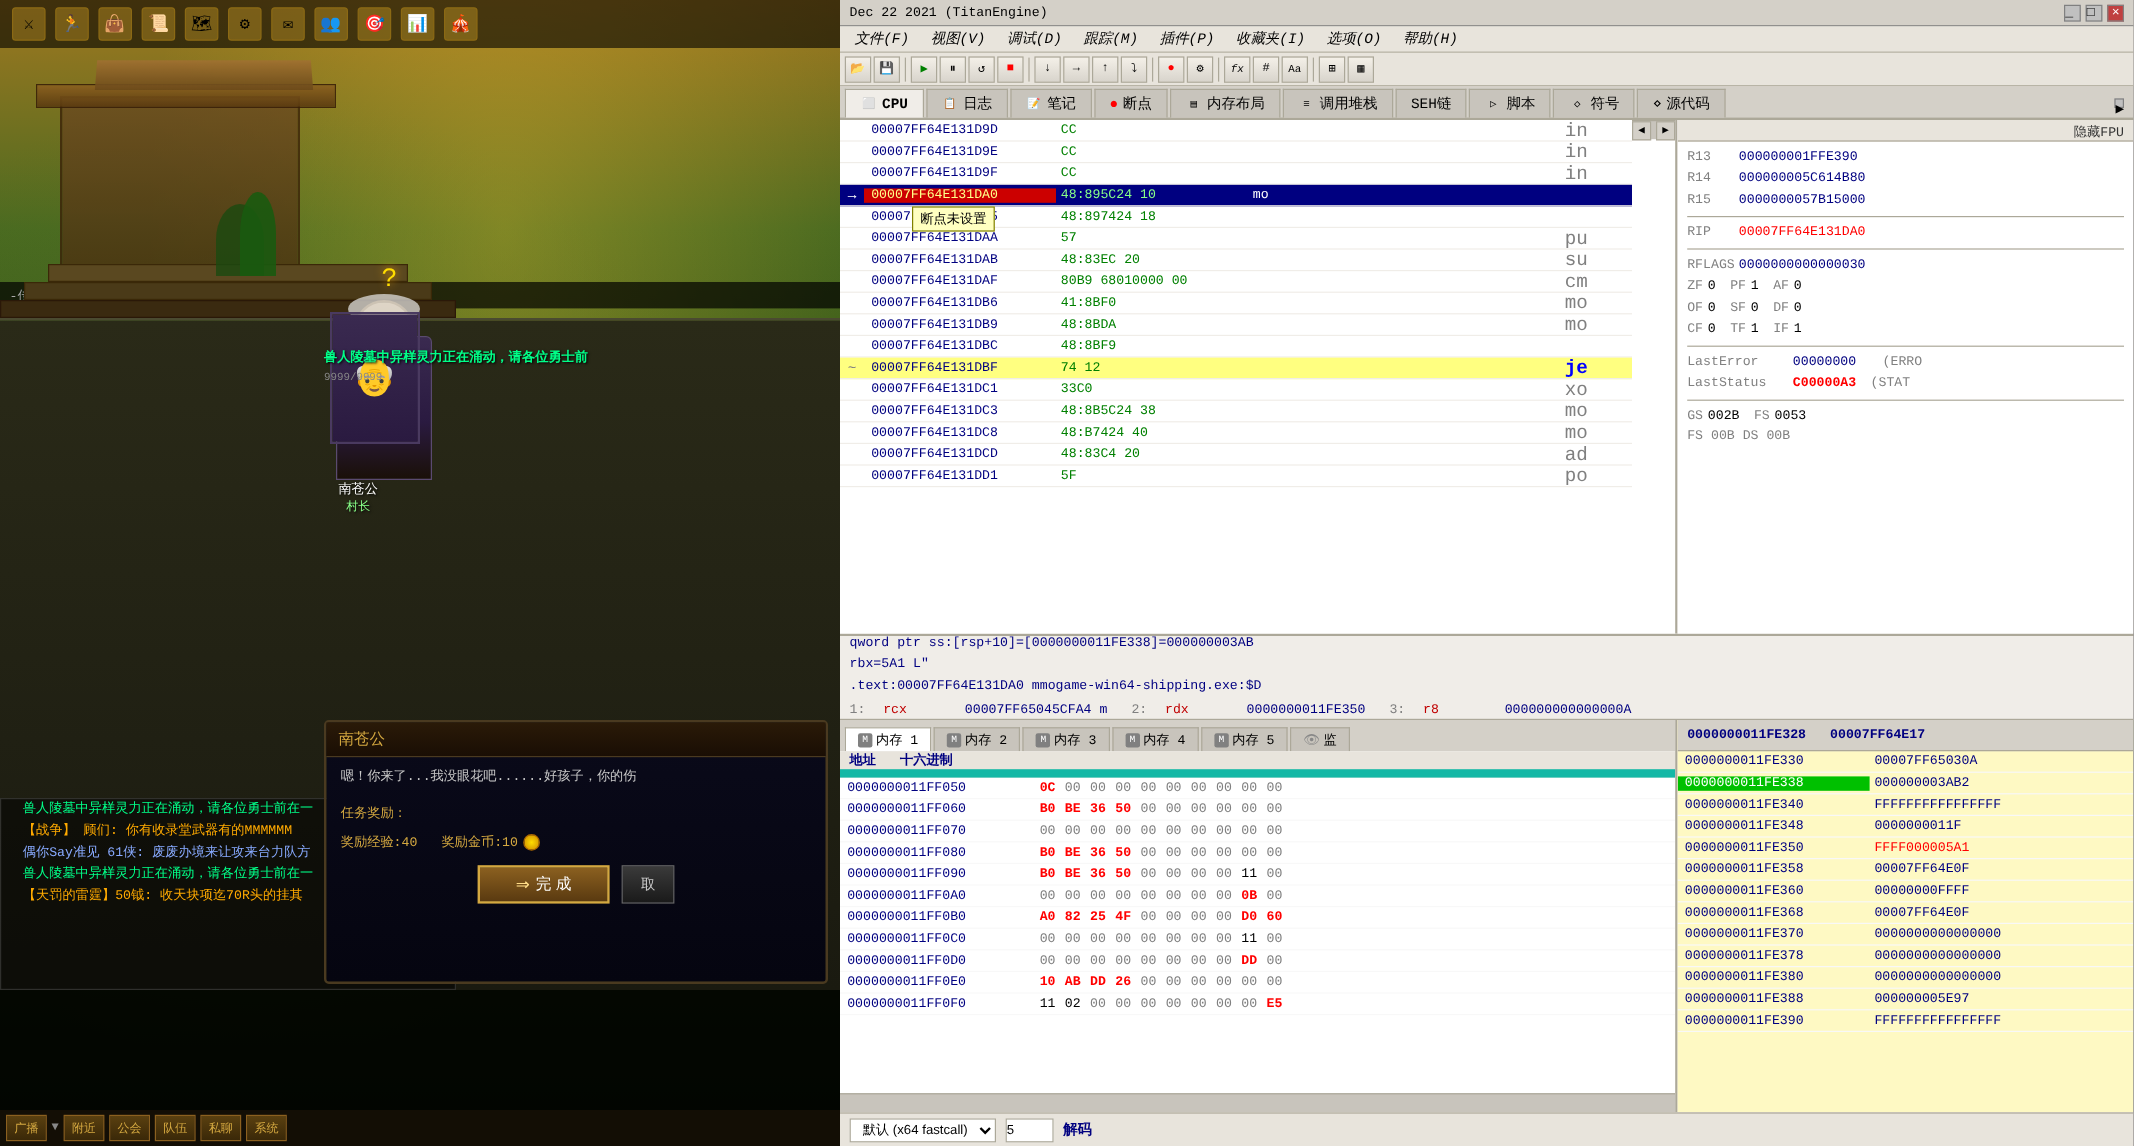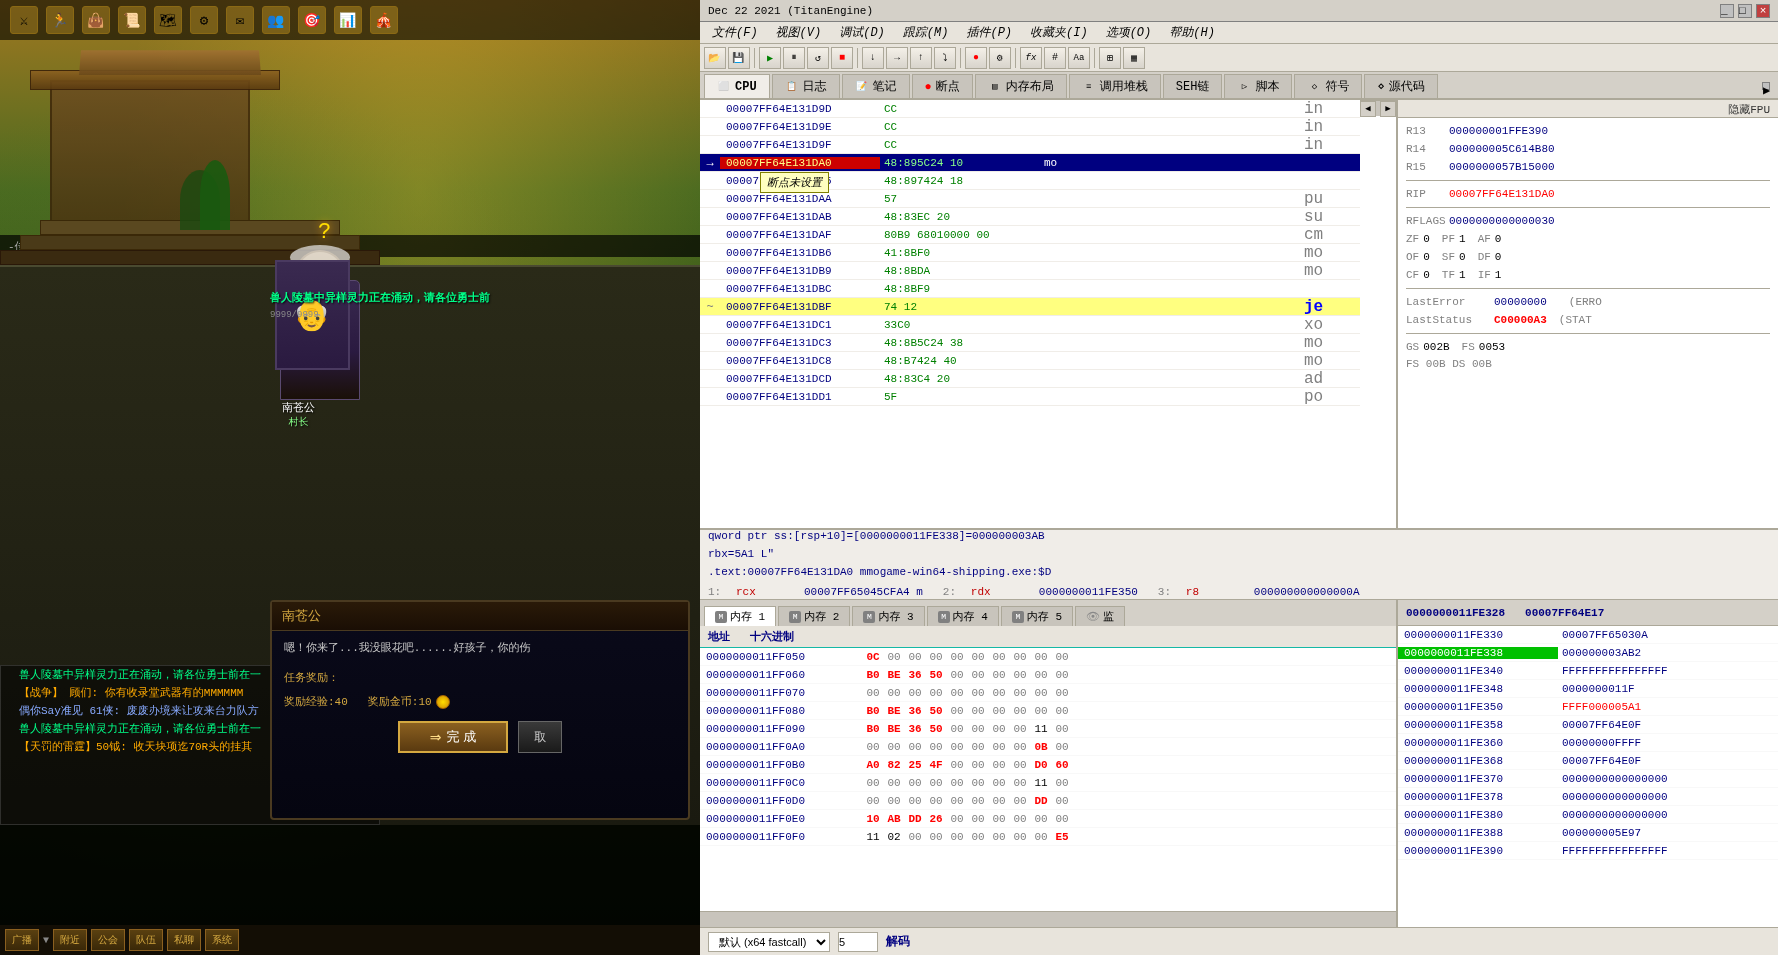--- a/index.html
+++ b/index.html
@@ -524,21 +524,21 @@
       display: inline-flex;
       align-items: center;
       justify-content: center;
       font-size: 8px;
       color: #fff;
     }
 
     .mem-header-row {
       height: 22px;
       background: #e8e4dc;
-      border-bottom: 1px solid #14b8a6;
+      border-bottom: 7px solid #14b8a6;
       display: flex;
       align-items: center;
       padding: 0 8px;
       font-size: 11px;
       gap: 20px;
     }
 
     .mem-col-header {
       color: #000080;
       font-weight: bold;
@@ -575,21 +575,21 @@
     }
 
     .mem-byte { width: 18px; text-align: center; }
     .mem-byte.highlight { color: #ff0000; font-weight: bold; }
     .mem-byte.normal { color: #000; }
     .mem-byte.zero { color: #808080; }
 
     
     .stack-panel {
       width: 380px;
-      background: #ffffff;
+      background: #fef9c3;
       display: flex;
       flex-direction: column;
       overflow: hidden;
     }
 
     .stack-header {
       height: 26px;
       background: #d4d0c8;
       border-bottom: 1px solid #aca899;
       display: flex;
@@ -902,21 +902,21 @@
           <div class="disasm-row">
             <div class="arrow-col"></div>
             <div class="disasm-addr">00007FF64E131D9F</div>
             <div class="disasm-bytes">CC</div>
             <div class="disasm-instr"></div>
             <div class="disasm-comment">in</div>
           </div>
 
           <div style="position:relative;">
 
-            <div class="bp-tooltip" style="position:absolute;left:60px;top:18px;z-index:100;font-style:italic;">断点未设置</div>
+            <div class="bp-tooltip" style="position:absolute;left:60px;top:18px;z-index:100;">断点未设置</div>
             <div class="disasm-row selected">
               <div class="arrow-col" style="color:#fff;">→</div>
               <div class="disasm-addr" style="background:#cc0000;color:#ffff88;">00007FF64E131DA0</div>
               <div class="disasm-bytes">48:895C24 10</div>
               <div class="disasm-instr">mo</div>
               <div class="disasm-comment"></div>
             </div>
           </div>
 
           <div class="disasm-row">

